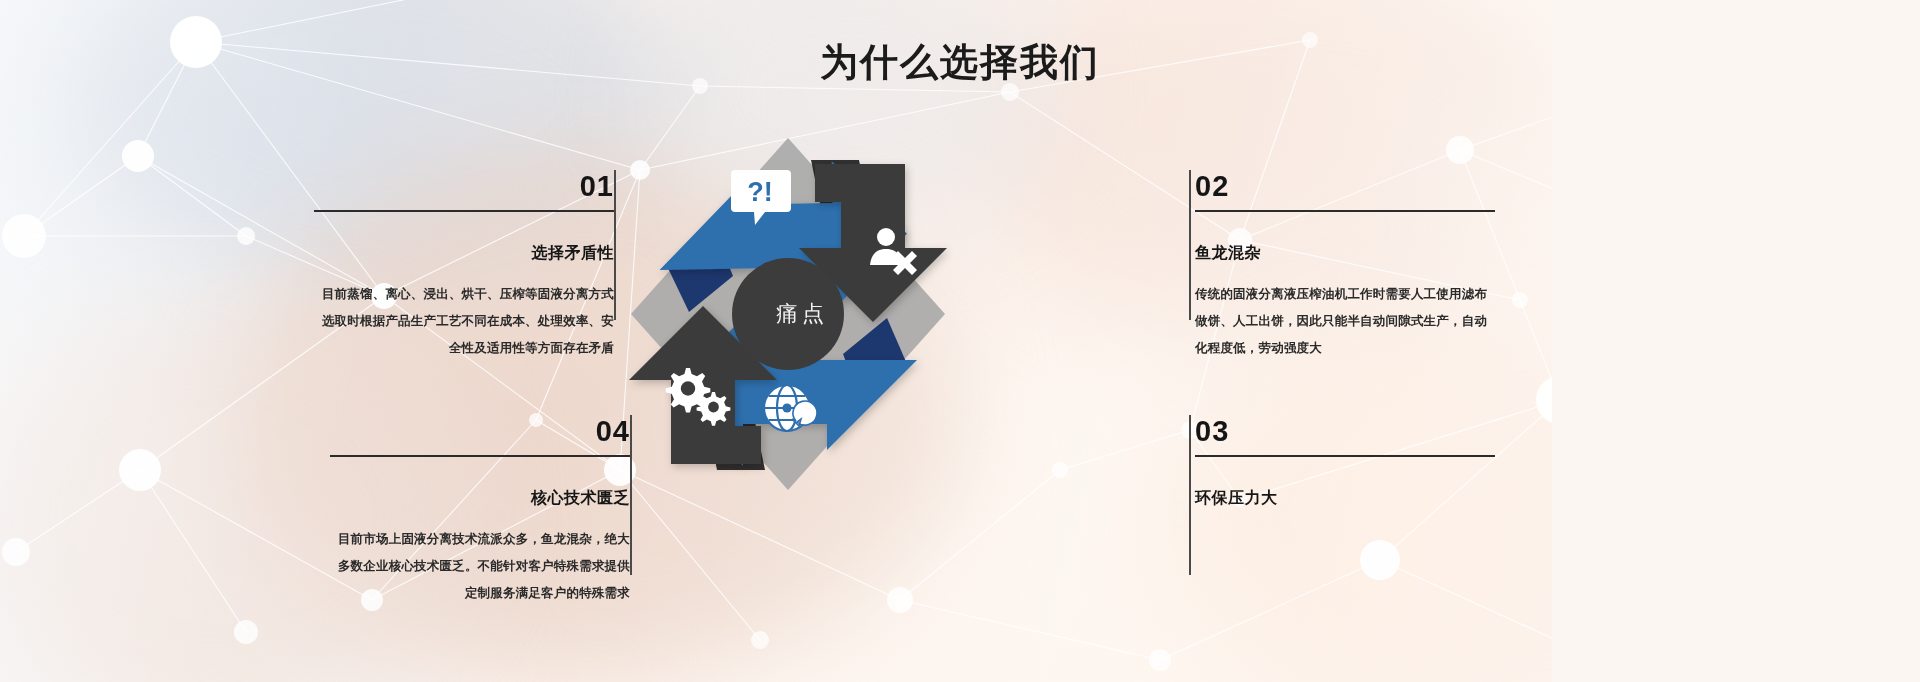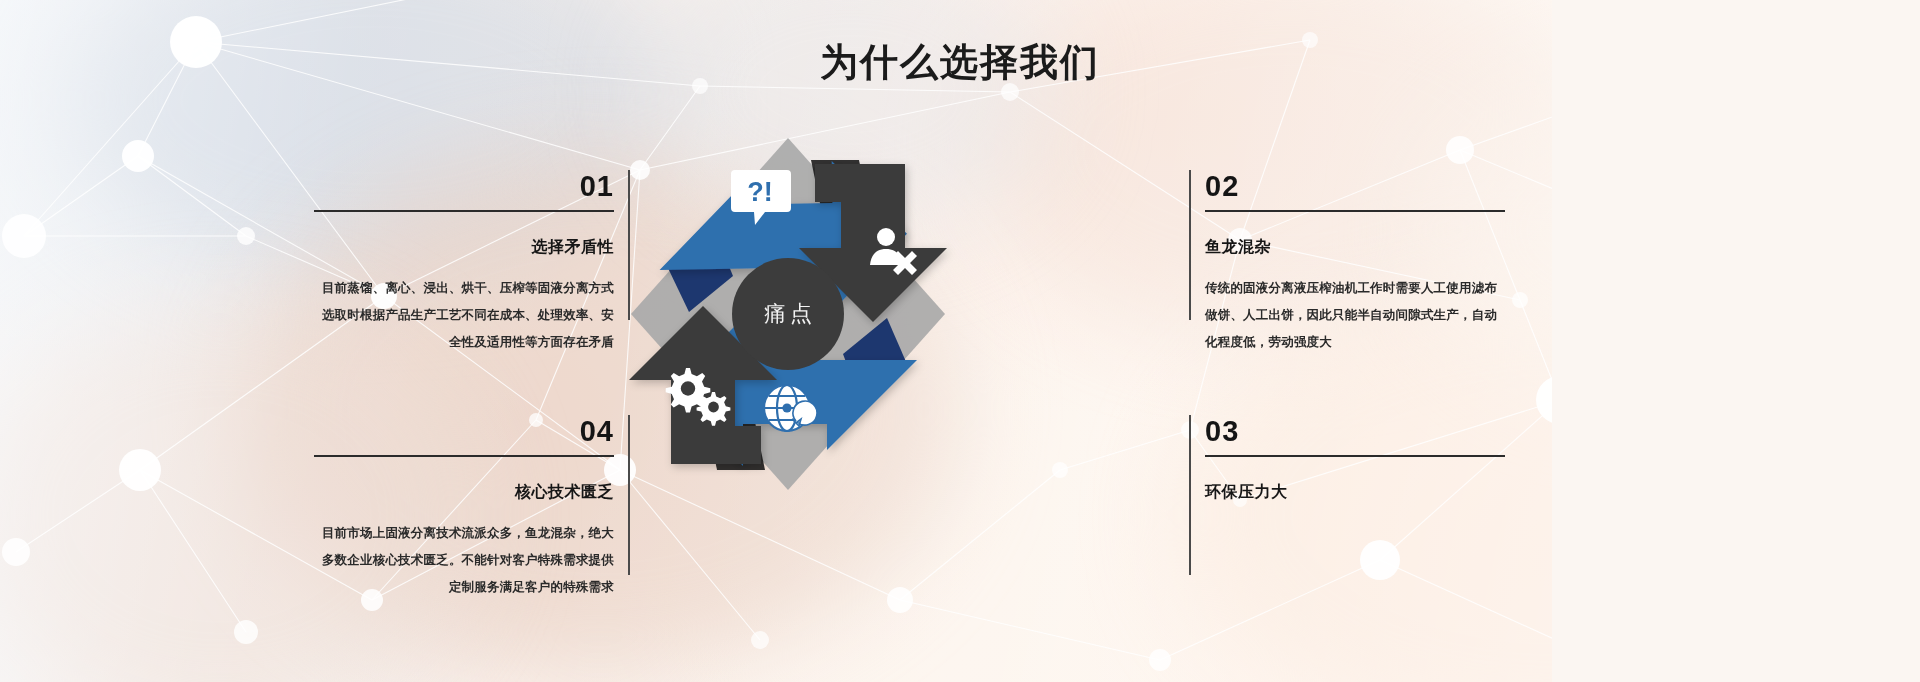--- a/index.html
+++ b/index.html
@@ -35,38 +35,38 @@
   
   .title{
     position:absolute;left:0;top:38px;width:1920px;text-align:center;
     font-size:38px;font-weight:bold;letter-spacing:2px;color:#1b1b1b;
     line-height:48px;
   }
   
   .block{position:absolute;width:300px;}
   .block .num{font-size:29px;font-weight:bold;color:#151515;line-height:32px;letter-spacing:1px;}
   .block .rule{height:2px;background:#2b2b2b;margin-top:8px;}
-  .block .sub{font-size:16px;font-weight:bold;color:#161616;margin-top:24px;line-height:22px;letter-spacing:.5px;}
+  .block .sub{font-size:16px;font-weight:bold;color:#161616;margin-top:30px;line-height:22px;letter-spacing:.5px;}
   .block .body{font-size:12.5px;font-weight:bold;color:#2a2a2a;line-height:27px;margin-top:17px;letter-spacing:.2px;}
 
-  .block.left{text-align:right;border-right:2px solid #4a4a4a;padding-right:14px;}
-  .block.right{text-align:left;border-left:2px solid #4a4a4a;padding-left:14px;}
+  .block.left{text-align:right;border-right:2px solid #4a4a4a;}
+  .block.right{text-align:left;border-left:2px solid #4a4a4a;padding-left:4px;}
   .block.left .rule{margin-left:auto;}
   .block.left .body{text-align:right;}
 
   #blk01{left:314px;top:170px;height:150px;}
-  #blk04{left:314px;top:415px;height:160px;}
+  #blk04{left:330px;top:415px;height:160px;}
   #blk02{left:1189px;top:170px;height:150px;}
   #blk03{left:1189px;top:415px;height:160px;}
 
   
   .cycle{position:absolute;left:615px;top:116px;width:346px;height:396px;}
   .cycle svg{display:block;}
   .center-label{
-    position:absolute;left:0;top:0;width:346px;height:396px;
+    position:absolute;left:12px;top:0;width:346px;height:396px;
     display:flex;align-items:center;justify-content:center;
     pointer-events:none;
     text-align:right;
   }
   .center-label span{
     color:#f3f3f3;font-size:22px;font-weight:500;letter-spacing:4px;
     transform:translate(2px,0px);
   }
 </style>
 </head>

